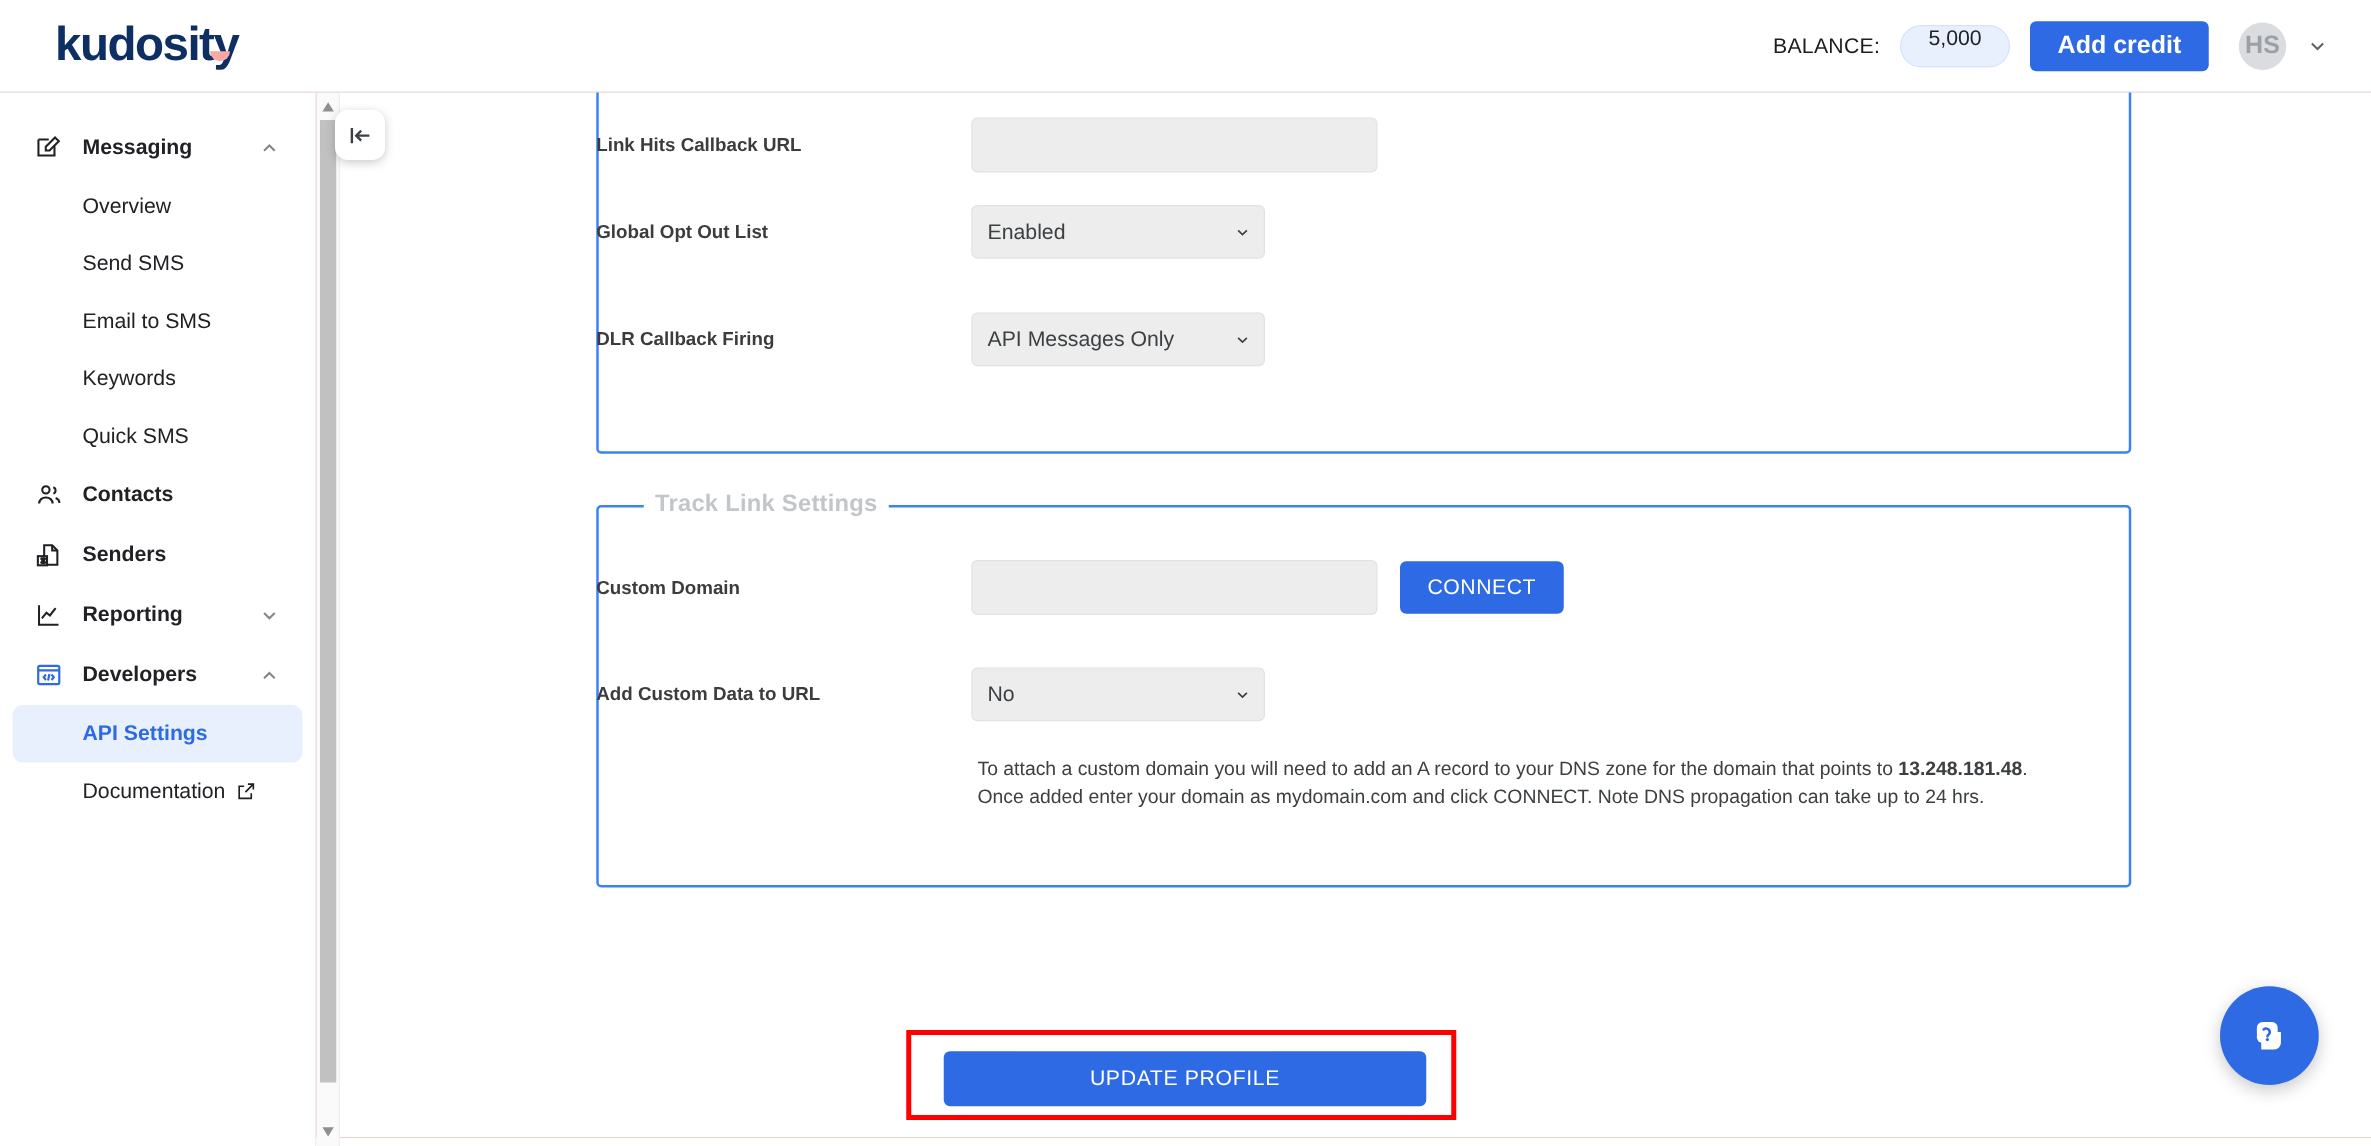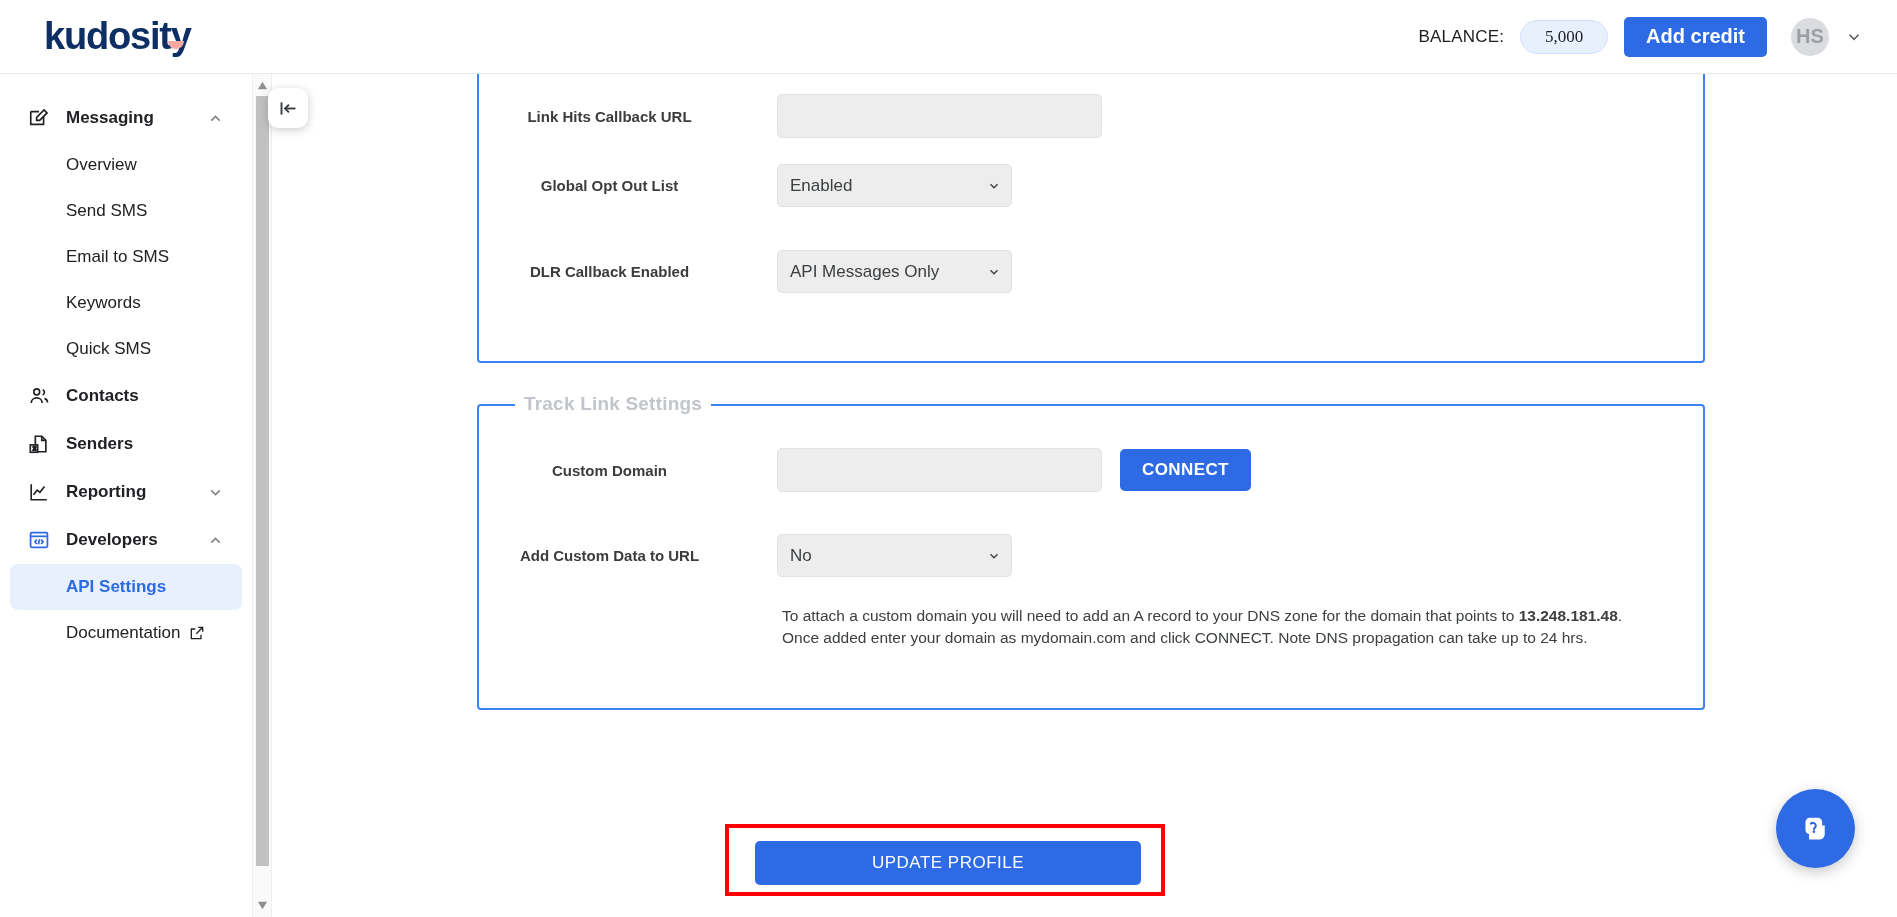--- a/index.html
+++ b/index.html
@@ -33,22 +33,22 @@
   .header-right {
     margin-left: auto; margin-right: 34px;
     display: flex; align-items: center; gap: 16px;
   }
   .balance-label {
     font-size: 17px; color: #1d1d1f; letter-spacing: .2px;
   }
   .balance-pill {
     min-width: 88px; height: 34px; border-radius: 17px;
     background: #e8f0fe; border: 1px solid #d3e3fd;
-    display: flex; align-items: center; justify-content: center;
-    font-size: 17px; color: #202124; padding: 0 18px; font-family: Liberation Serif, serif;
+    display: flex; align-items: flex-start; justify-content: center;
+    font-size: 17px; color: #202124; padding: 0 18px;
   }
   .add-credit {
     background: #2d6ae3; color: #fff; border: none; border-radius: 5px;
     height: 40px; padding: 0 22px; font-size: 20px; font-weight: 700;
     cursor: pointer; font-family: "Liberation Sans", sans-serif;
   }
   .avatar {
     width: 38px; height: 38px; border-radius: 50%;
     background: #dadce0; color: #9aa0a6;
     display: flex; align-items: center; justify-content: center;
@@ -117,21 +117,21 @@
   .fs-track { left: 205px; top: 330px; width: 1228px; height: 306px; }
   .fs-legend {
     position: absolute; top: -13px; left: 36px; background: #fff;
     padding: 0 9px; font-size: 19px; font-weight: 700; color: #c2c6cb;
     letter-spacing: .2px;
   }
 
   .row { position: absolute; display: flex; align-items: center; }
   .flabel {
     font-size: 15px; font-weight: 700; color: #3c3c3c;
-    text-align: center; width: 300px; padding-right: 35px;
+    text-align: left; width: 300px; padding-right: 35px;
     font-family: "Liberation Sans", sans-serif;
   }
   .finput {
     width: 325px; height: 44px; background: #ededed;
     border: 1px solid #e2e2e2; border-radius: 5px; outline: none;
     font-size: 16px; color: #3c4043; padding: 0 12px;
     font-family: "Liberation Sans", sans-serif;
   }
   .fselect {
     width: 235px; height: 43px; background: #ededed;
@@ -141,21 +141,21 @@
     font-family: "Liberation Sans", sans-serif; cursor:pointer;
   }
   .sel-wrap { position: relative; display:inline-block; }
   .sel-wrap .sel-chev {
     position:absolute; right: 11px; top: 15px; width: 14px; height: 14px;
     color:#3c4043; pointer-events:none;
   }
   .connect-btn {
     margin-left: 18px; background: #2d6ae3; color: #fff; border: none;
     border-radius: 5px; height: 42px; padding: 0 22px;
-    font-size: 17px; font-weight: 700; letter-spacing: .4px; cursor: pointer;
+    font-size: 17px; font-weight: 400; letter-spacing: .4px; cursor: pointer;
     font-family: "Liberation Sans", sans-serif;
   }
   .help-text {
     position: absolute; left: 510px; top: 531px; width: 860px;
     font-size: 15.5px; line-height: 22px; color: #3c4043;
   }
   .help-text b { font-weight: 700; }
 
   
   .update-wrap {
@@ -321,21 +321,21 @@
         <select class="fselect">
           <option>Enabled</option>
         </select>
         <svg class="sel-chev" viewBox="0 0 24 24" fill="none" stroke="currentColor" stroke-width="2.3">
             <path d="M6 9l6 6 6-6"></path>
           </svg>
       </span>
     </div>
 
     <div class="row" style="left:205px; top:176px;">
-      <span class="flabel">DLR Callback Enabled</span>
+      <span class="flabel">DLR Callback Firing</span>
       <span class="sel-wrap">
         <select class="fselect">
           <option>API Messages Only</option>
         </select>
         <svg class="sel-chev" viewBox="0 0 24 24" fill="none" stroke="currentColor" stroke-width="2.3">
             <path d="M6 9l6 6 6-6"></path>
           </svg>
       </span>
     </div>
 

